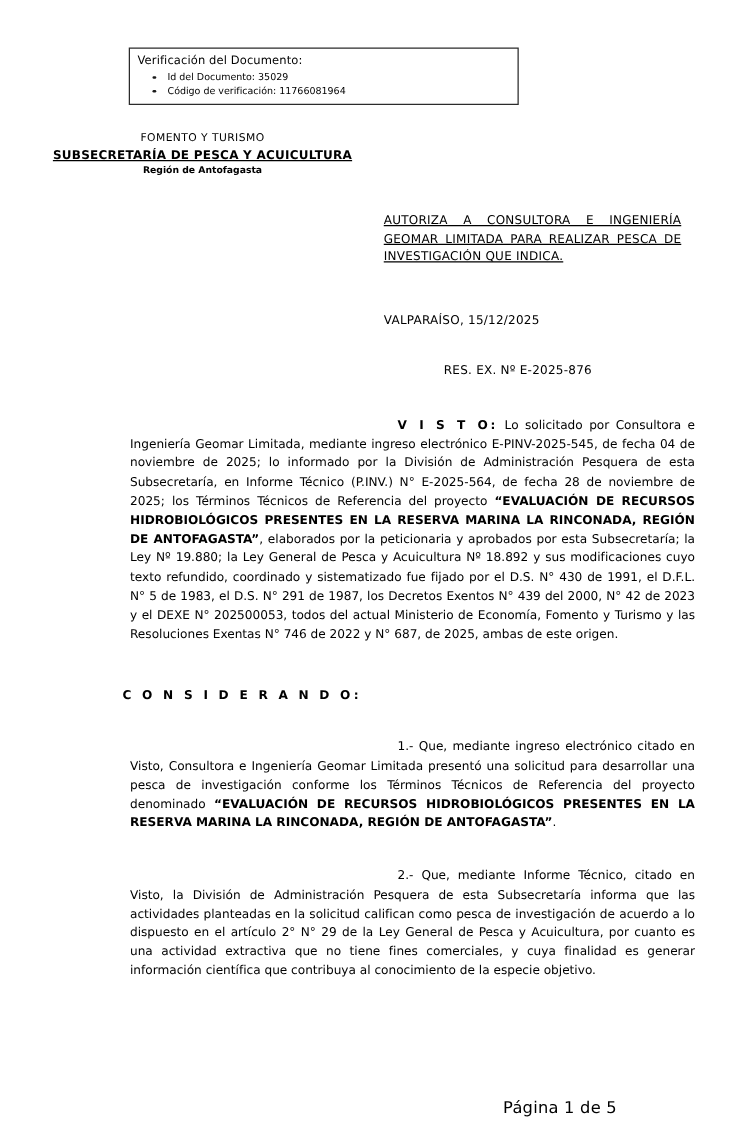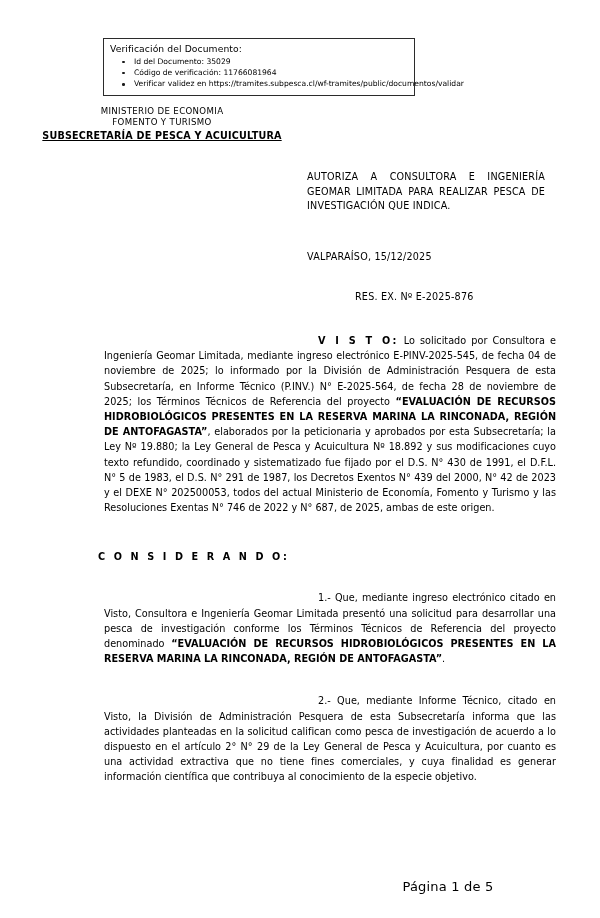--- a/index.html
+++ b/index.html
@@ -90,20 +90,21 @@
   .doc-title {
     position: absolute;
     left: 307px;
     top: 170px;
     width: 238px;
     font-size: 9.6px;
     line-height: 14.6px;
     text-align: justify;
     text-align-last: left;
     letter-spacing: 0.2px;
+    text-decoration: underline;
   }
 
   .place-date {
     position: absolute;
     left: 307px;
     top: 251px;
     font-size: 9.6px;
     letter-spacing: 0.2px;
   }
 
@@ -168,28 +169,27 @@
   }
 </style>
 </head>
 <body>
 
 <div class="verif-box">
   <div class="verif-title">Verificación del Documento:</div>
   <ul class="verif-list">
     <li>Id del Documento: 35029</li>
     <li>Código de verificación: 11766081964</li>
-    <li>Verificar validez en https://tramites.subpesca.cl/wf-tramites/public/documentos/validar</li>
   </ul>
 </div>
 
 <div class="ministry">
-  <div class="l1">MINISTERIO DE ECONOMIA</div>
   <div class="l2">FOMENTO Y TURISMO</div>
   <div class="l3">SUBSECRETARÍA DE PESCA Y ACUICULTURA</div>
+  <div class="l5">Región de Antofagasta</div>
 </div>
 
 <div class="doc-title">AUTORIZA A CONSULTORA E INGENIERÍA GEOMAR LIMITADA PARA REALIZAR PESCA DE INVESTIGACIÓN QUE INDICA.</div>
 <div class="place-date">VALPARAÍSO, 15/12/2025</div>
 <div class="res-number">RES. EX. Nº E-2025-876</div>
 
 <div class="body-block">
 
   <p class="para">
     <span class="lead"></span><span class="spaced">V I S T O:</span><span> Lo solicitado por Consultora e Ingeniería Geomar Limitada, mediante ingreso electrónico E-PINV-2025-545, de fecha 04 de noviembre de 2025; lo informado por la División de Administración Pesquera de esta Subsecretaría, en Informe Técnico (P.INV.) N° E-2025-564, de fecha 28 de noviembre de 2025; los Términos Técnicos de Referencia del proyecto </span><b>“EVALUACIÓN DE RECURSOS HIDROBIOLÓGICOS PRESENTES EN LA RESERVA MARINA LA RINCONADA, REGIÓN DE ANTOFAGASTA”</b><span>, elaborados por la peticionaria y aprobados por esta Subsecretaría; la Ley Nº 19.880; la Ley General de Pesca y Acuicultura Nº 18.892 y sus modificaciones cuyo texto refundido, coordinado y sistematizado fue fijado por el D.S. N° 430 de 1991, el D.F.L. N° 5 de 1983, el D.S. N° 291 de 1987, los Decretos Exentos N° 439 del 2000, N° 42 de 2023 y el DEXE N° 202500053, todos del actual Ministerio de Economía, Fomento y Turismo y las Resoluciones Exentas N° 746 de 2022 y N° 687, de 2025, ambas de este origen.</span>

